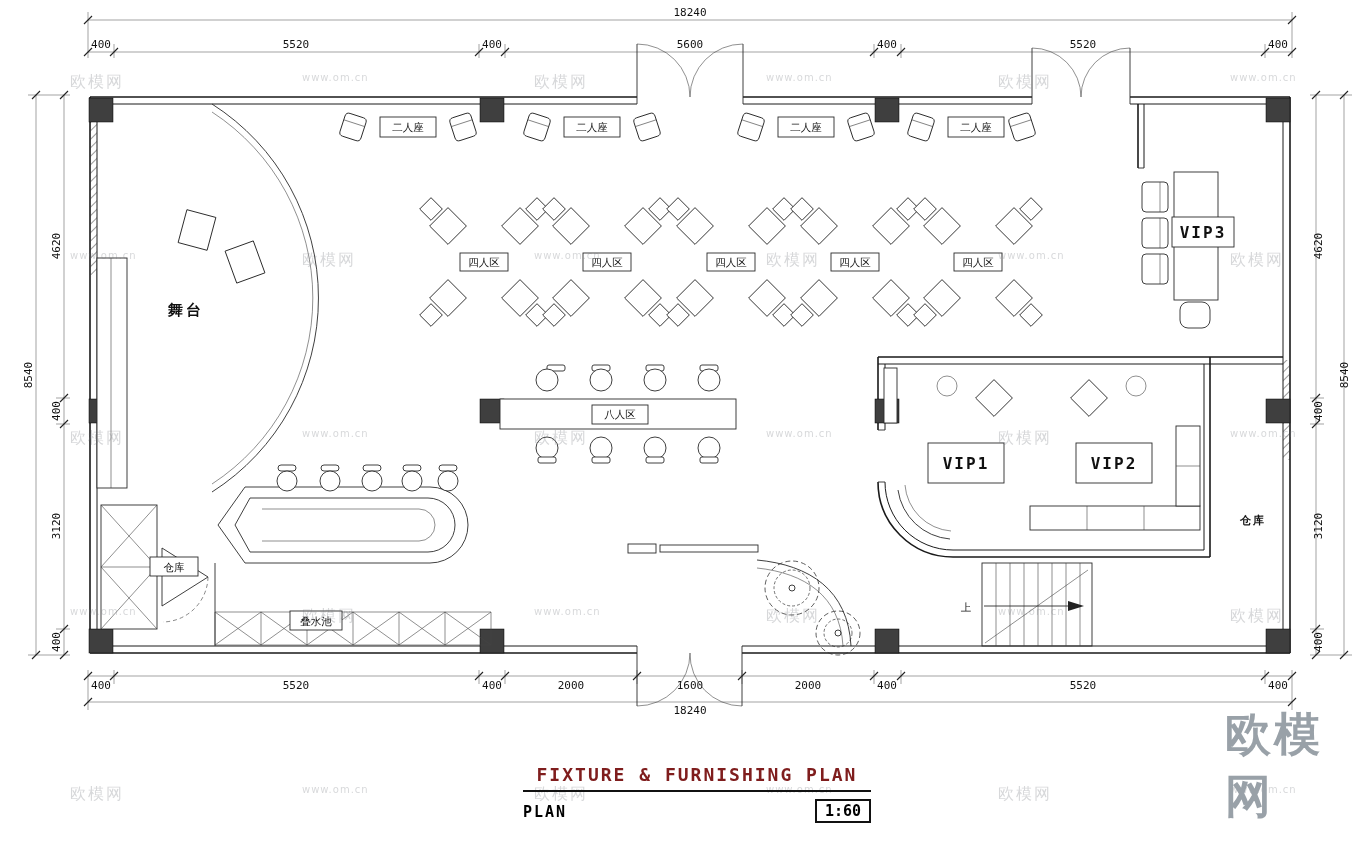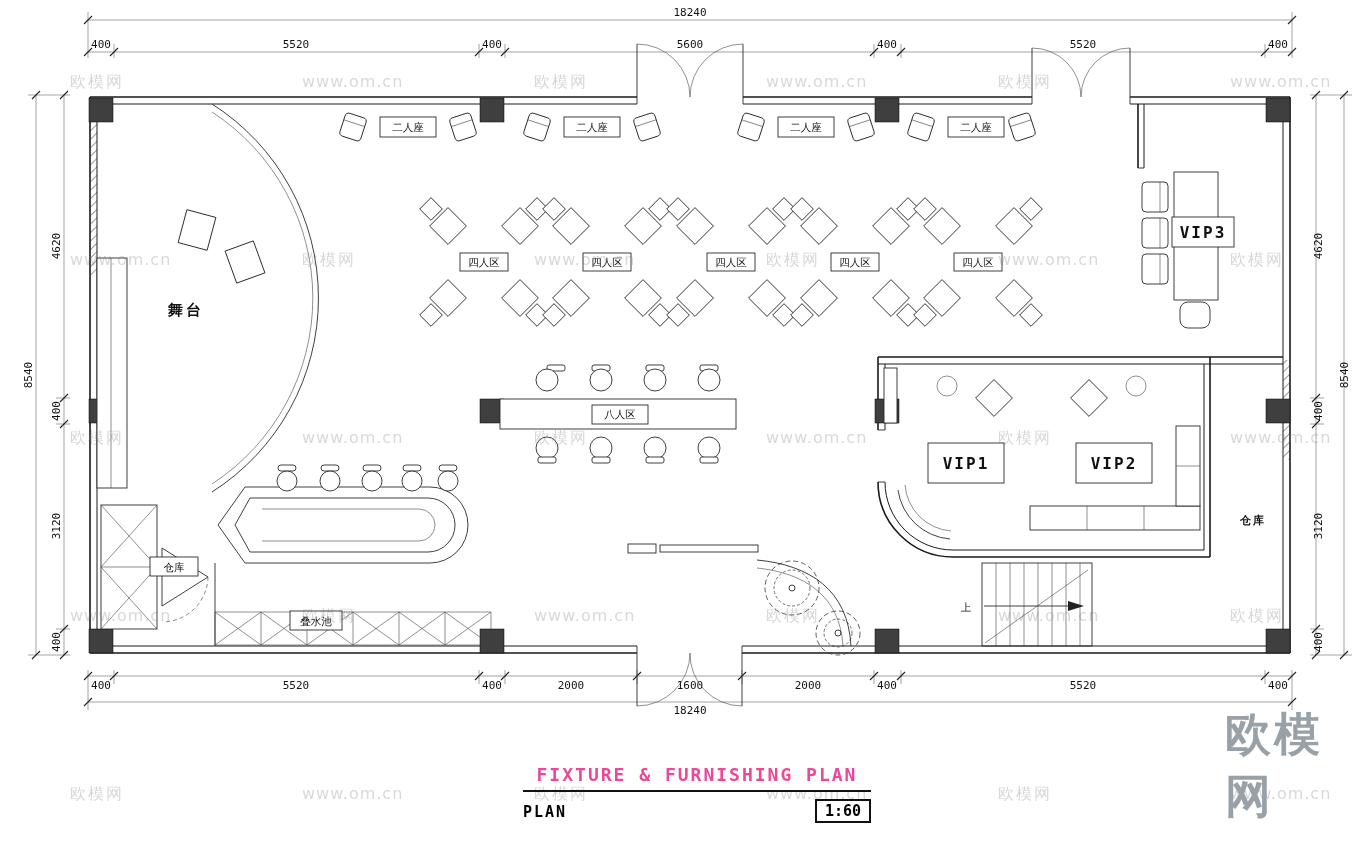--- a/index.html
+++ b/index.html
@@ -19,27 +19,27 @@
   .fw{fill:#fff;stroke:#2a2a2a;stroke-width:0.9;}
   .dm{stroke:#666;stroke-width:0.6;fill:none;}
   .dash{stroke:#555;stroke-width:0.7;fill:none;stroke-dasharray:4 3;}
   .tree1{fill:none;stroke:#333;stroke-width:0.8;stroke-dasharray:5 3;}
   .tree2{fill:none;stroke:#333;stroke-width:0.7;stroke-dasharray:3 2;}
   .col{fill:#3f3f3f;stroke:#000;stroke-width:0.5;}
   #tk line{stroke:#222;stroke-width:1.1;}
   
   .wm{position:absolute;color:rgba(110,116,122,0.28);pointer-events:none;white-space:nowrap;z-index:5;}
   .wm-brand{font-size:16px;letter-spacing:2px;}
-  .wm-url{font-size:16px;letter-spacing:1px;}
+  .wm-url{font-size:10px;letter-spacing:1px;}
   .wm-large{position:absolute;left:1225px;top:704px;font-size:46px;color:#99a1a8;
             letter-spacing:3px;font-weight:bold;z-index:6;}
   
   .titleblock{position:absolute;left:523px;top:764px;width:348px;z-index:7;}
   .t-en{font-family:"DejaVu Sans Mono",monospace;font-weight:bold;font-size:18px;
-        letter-spacing:2px;color:#ec4899;text-align:center;white-space:nowrap;}
+        letter-spacing:2px;color:#7f1d1d;text-align:center;white-space:nowrap;}
   .t-rule{border-top:2px solid #111;margin-top:5px;}
   .t-row{display:flex;align-items:flex-start;justify-content:space-between;margin-top:7px;}
   .t-cn{font-size:20px;color:#111;letter-spacing:3px;border-bottom:2px solid #111;padding:0 4px 4px;}
   .t-scale-label{font-family:"DejaVu Sans Mono",monospace;font-size:15px;font-weight:bold;
                  letter-spacing:2px;margin-top:4px;}
   .t-scale-value{font-family:"DejaVu Sans Mono",monospace;font-size:15px;font-weight:bold;
                  border:2px solid #111;padding:1px 8px;margin-top:0;}
 </style>
 </head>
 <body>

